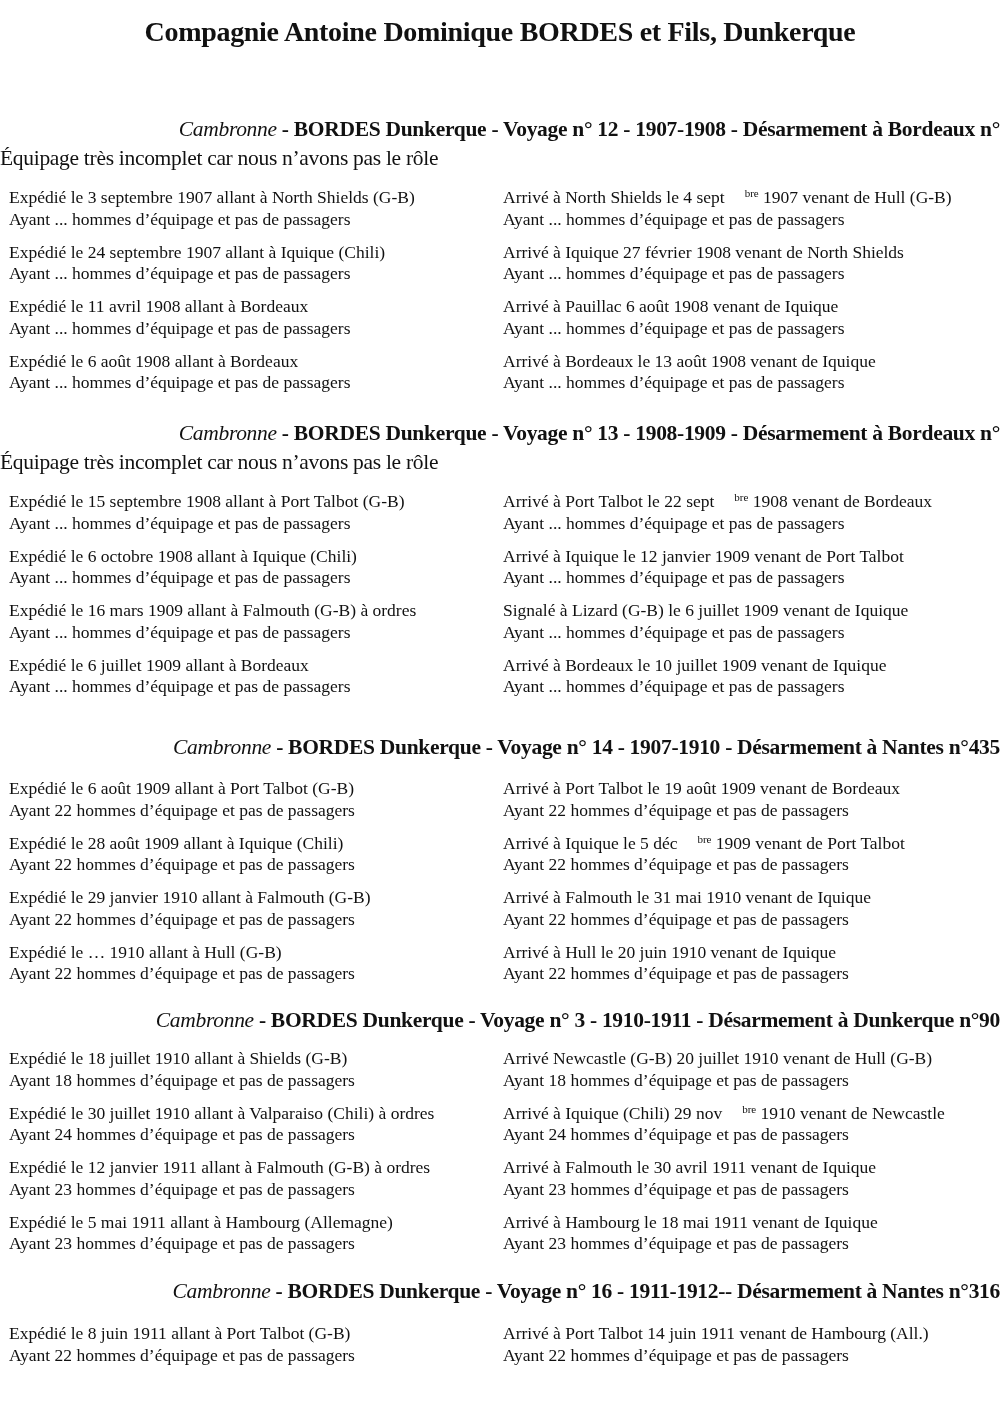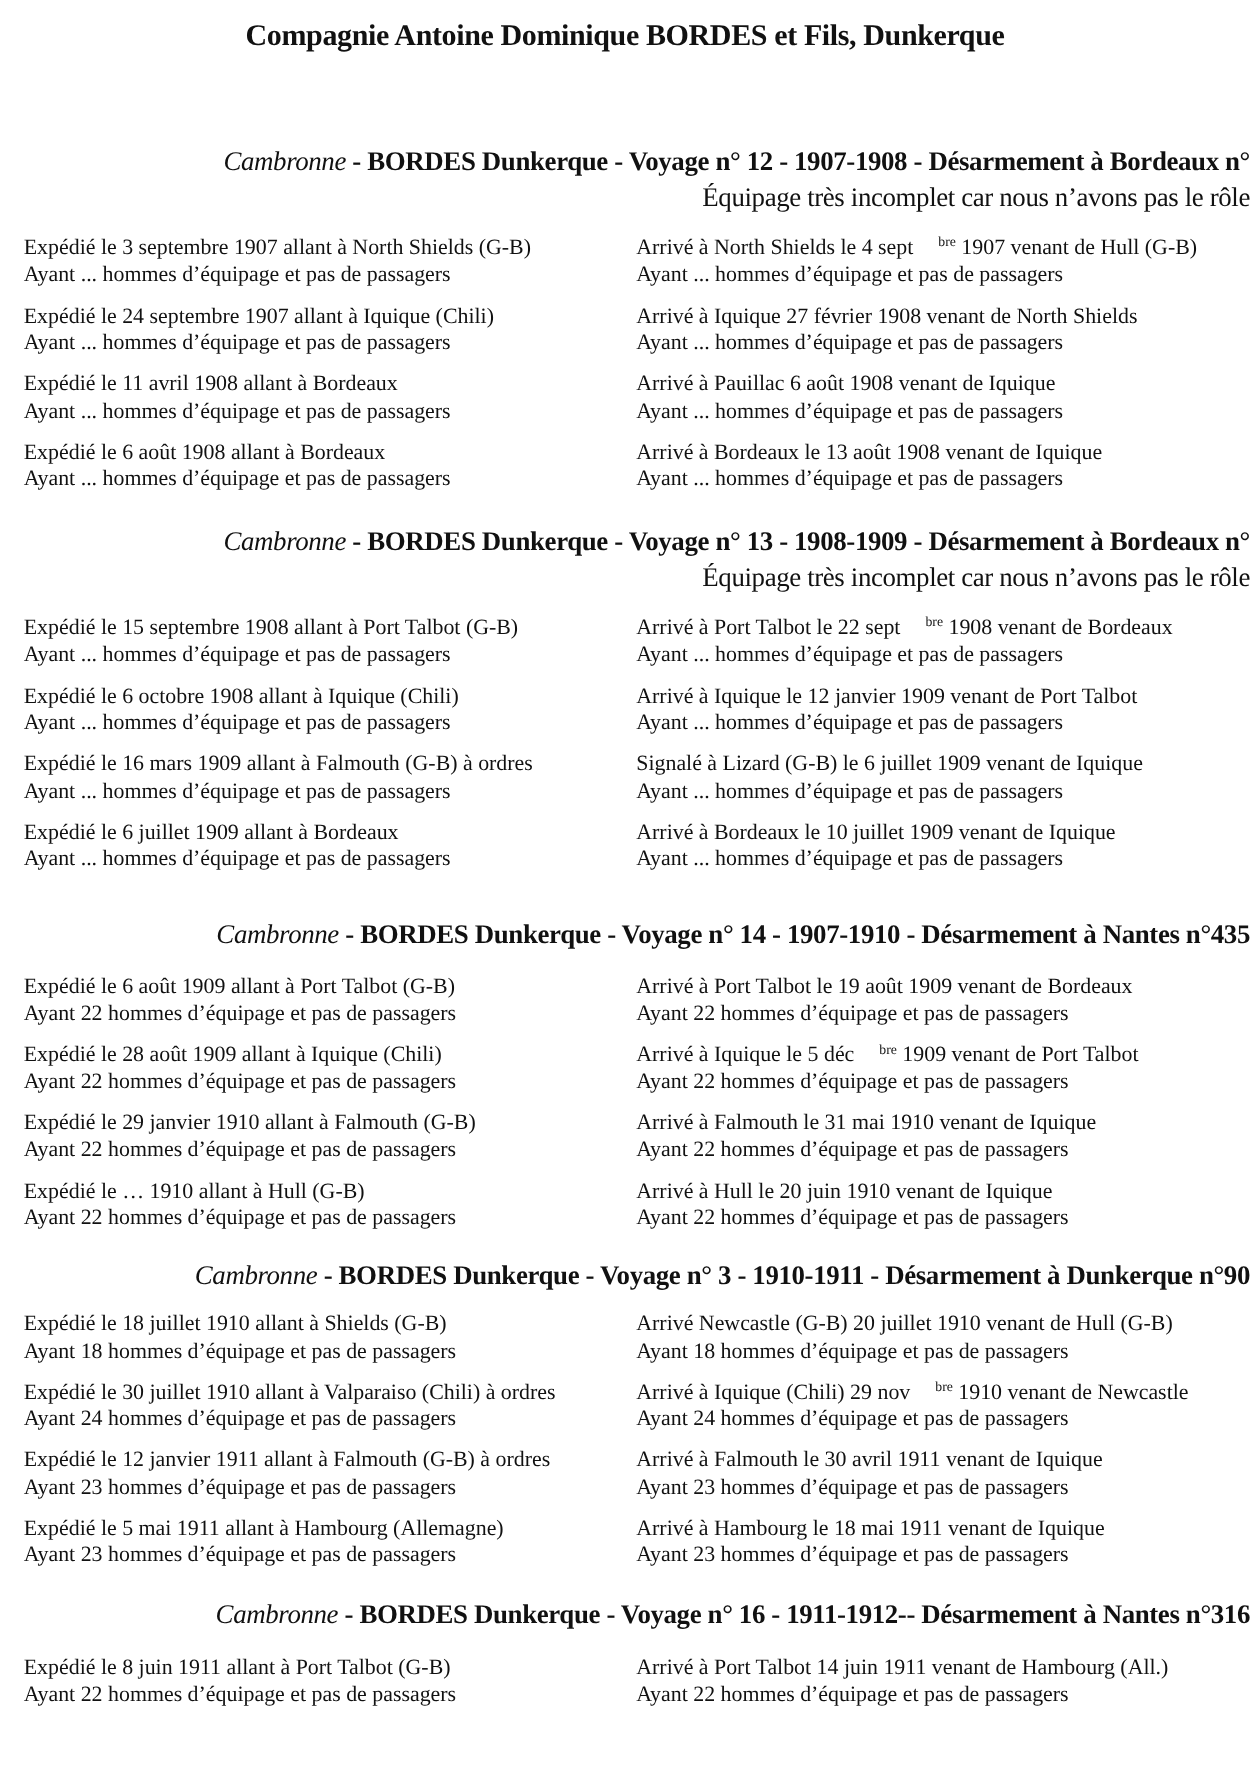--- a/index.html
+++ b/index.html
@@ -9,53 +9,53 @@
     position: relative;
     font-family: "Liberation Serif", "DejaVu Serif", serif;
     color: #111111;
     overflow: hidden;
   }
   .page-title {
     position: absolute;
     top: 16px; left: 0; width: 1000px;
     text-align: center;
     font-weight: bold;
-    font-size: 24px;
+    font-size: 28px;
     letter-spacing: -0.3px;
   }
   .voyage {
     position: absolute;
     left: 0; width: 1000px;
   }
   .voyage-heading {
     text-align: right;
     font-weight: bold;
     font-size: 21.5px;
     line-height: 28px;
     letter-spacing: -0.3px;
     white-space: nowrap;
   }
   .voyage-heading .ship { font-style: italic; font-weight: normal; }
   .voyage-note {
-    text-align: right;
+    text-align: left;
     font-size: 21.5px;
     line-height: 30px;
     letter-spacing: -0.3px;
   }
   .legs { margin-top: 16px; }
   .leg-row {
     display: flex;
     height: 54.5px;
   }
   .leg-col {
     font-size: 17.5px;
     line-height: 21.5px;
     white-space: nowrap;
   }
-  .leg-col.dep { width: 492px; padding-left: 19px; }
+  .leg-col.dep { width: 492px; padding-left: 9px; }
   .leg-col.arr { width: 495px; padding-left: 2px; }
   .leg-line { display: block; }
   sup.abbr { font-size: 11px; vertical-align: 6px; line-height: 0; padding-left: 20px; }
 </style>
 </head>
 <body>
 
 <div class="page-title">Compagnie Antoine Dominique BORDES et Fils, Dunkerque</div>
 
 <section class="voyage" style="top:115px">

